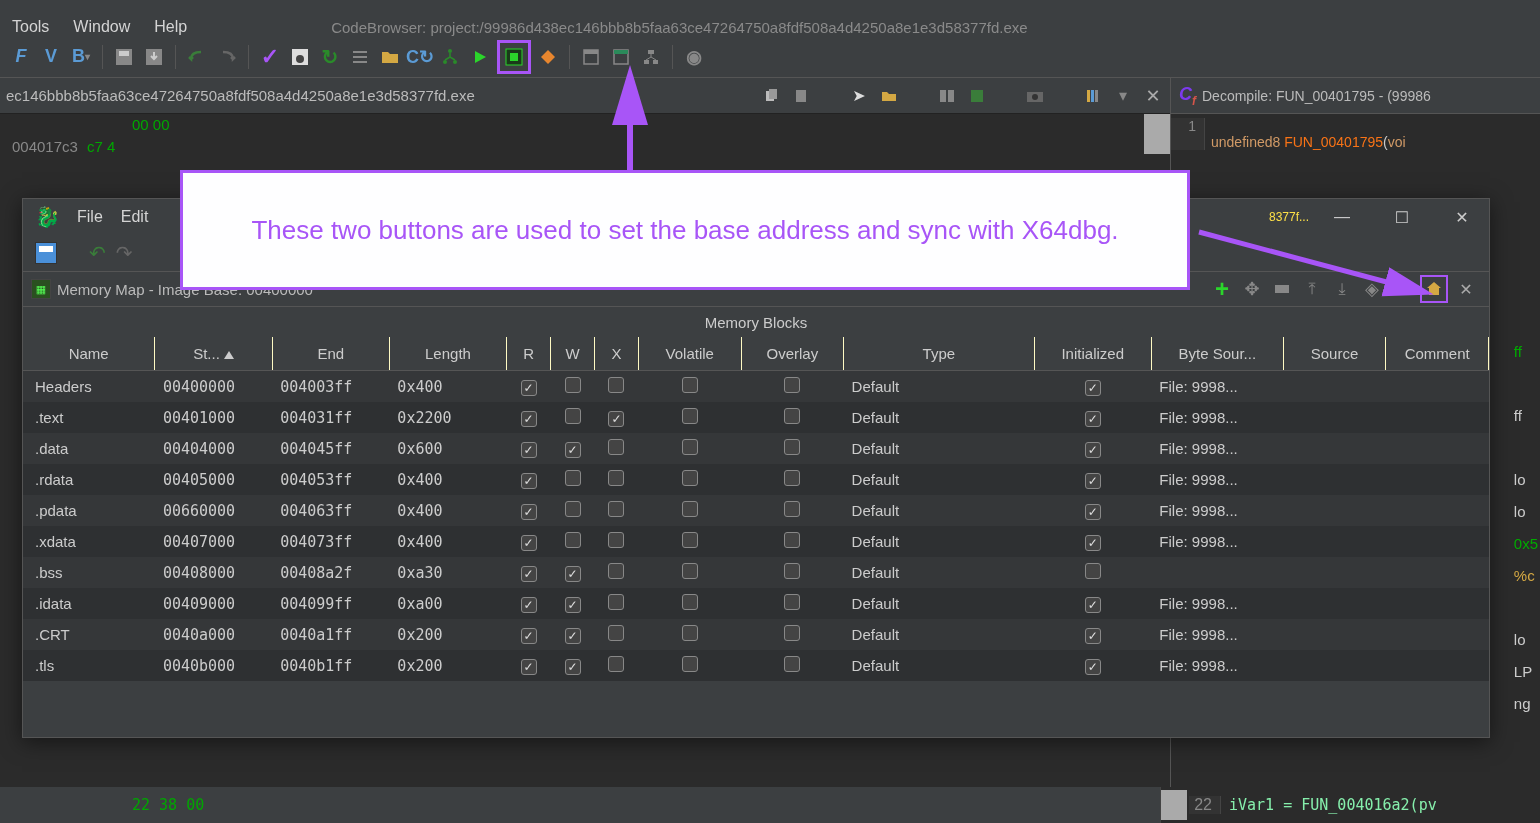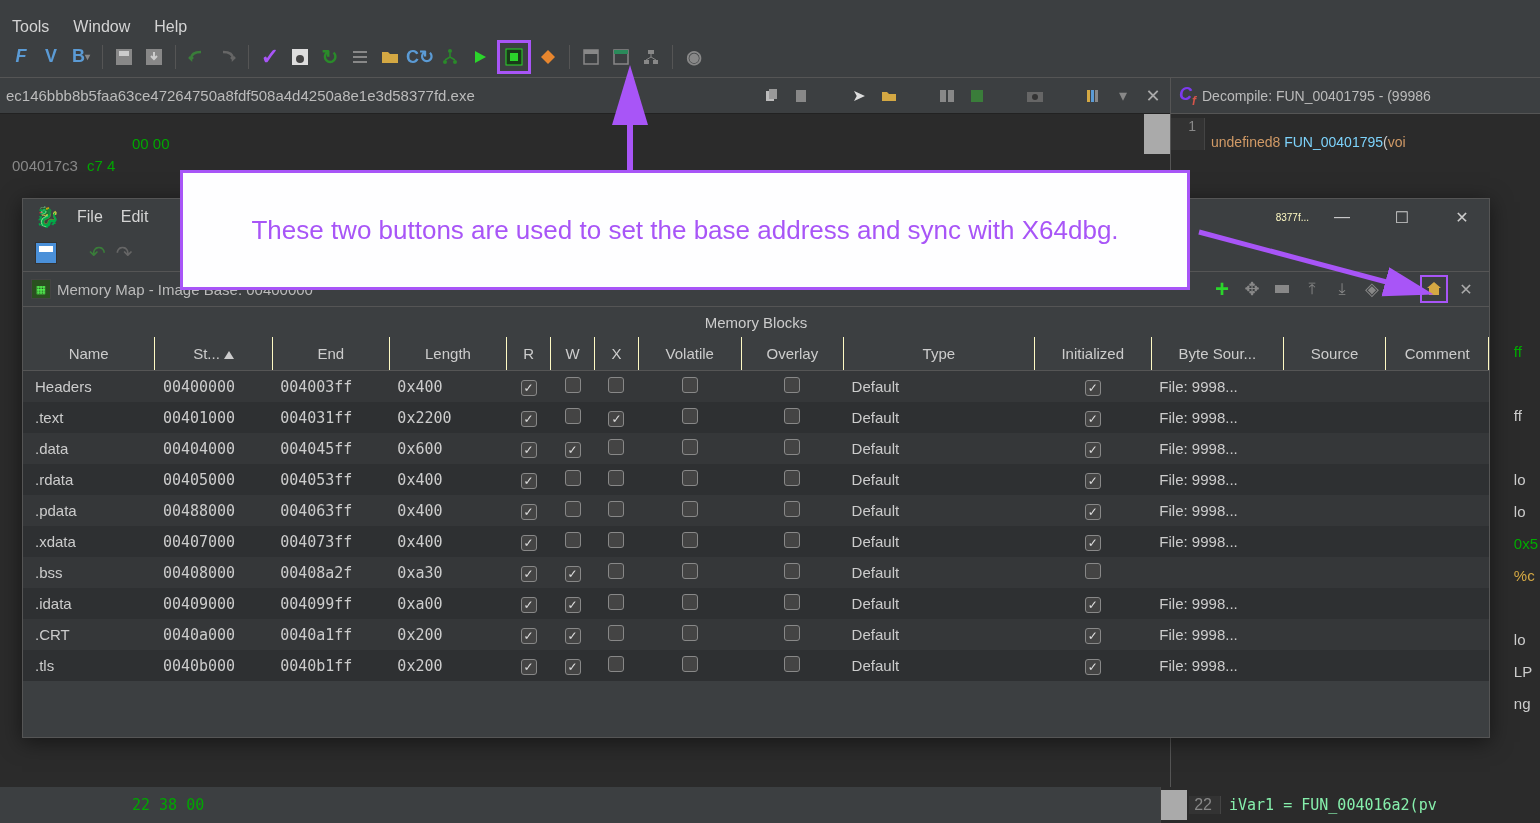--- a/index.html
+++ b/index.html
@@ -81,20 +81,21 @@
 svg.arrow-svg { overflow: visible; }
 .sort-icon::after { content:''; display:inline-block; width:0;height:0; border-left:5px solid transparent;border-right:5px solid transparent;border-bottom:8px solid #ccc; margin-left:4px; vertical-align:middle;}
 </style>
 </head>
 <body>
 
 <div class="menubar">
   <span class="menubar-item">Tools</span>
   <span class="menubar-item">Window</span>
   <span class="menubar-item">Help</span>
+  <span class="title-text">CodeBrowser: project:/99986d438ec146bbb8b5faa63ce47264750a8fdf508a4d4250a8e1e3d58377fd.exe</span>
 </div>
 
 <div class="toolbar">
   <span class="tb-btn tb-F">F</span>
   <span class="tb-btn tb-V">V</span>
   <span class="tb-btn tb-B">B<span style="font-size:10px;color:#888">▾</span></span>
   <span class="tb-sep"></span>
   <span class="tb-btn">
       <svg width="20" height="20">
         <rect x="2" y="2" width="16" height="16" fill="#888"></rect>
@@ -236,40 +237,40 @@
             <svg width="16" height="16">
               <rect x="2" y="2" width="3" height="12" fill="#d4a843"></rect>
               <rect x="6" y="2" width="3" height="12" fill="#5b9bd5"></rect>
               <rect x="10" y="2" width="3" height="12" fill="#888"></rect>
             </svg>
           </span>
         <span class="sub-tool-btn" style="color:#888">▾</span>
         <span class="sub-tool-btn" style="color:#aaa;font-size:18px">✕</span>
       </div>
     </div>
-    <div style="padding-top:19px">
+    <div style="padding-top:0">
       <div class="hex-line"><span style="display:inline-block;width:120px"></span><span class="hex-bytes">00  00</span></div>
       <div class="hex-line"><span class="hex-addr">004017c3</span> <span class="hex-bytes">c7  4</span></div>
     </div>
     <div style="position:absolute; top:36px; right:0; width:26px; height:40px; background:#aaa;"></div>
   </div>
 
   <div class="right-panel">
     <div class="decompile-hdr">
       <span class="cf-icon">C<sub style="font-size:12px;color:#d4554a">f</sub></span>
       <span class="decompile-txt">Decompile: FUN_00401795 -  (99986</span>
     </div>
     <div class="right-code-area">
       <div class="right-code-line">
           <span class="rlg">1</span>
           <span class="rlc"></span>
         </div>
       <div class="right-code-line">
           <span class="rlg"></span>
-          <span class="rlc"><span class="kw-type">undefined8</span> <span style="color:#7dd3fc">FUN_00401795</span>(<span class="kw-type">voi</span></span>
+          <span class="rlc"><span class="kw-type">undefined8</span> <span style="color:#f97316">FUN_00401795</span>(<span class="kw-type">voi</span></span>
         </div>
     </div>
   </div>
 </div>
 
 <div class="callout">These two buttons are used to set the base address and sync with X64dbg.</div>
 
 <svg class="arrow1 arrow-svg" width="40" height="90">
   <defs>
       <marker id="ah1" markerWidth="10" markerHeight="10" refX="5" refY="3" orient="auto">
@@ -287,21 +288,21 @@
     </defs>
   <line x1="5" y1="10" x2="230" y2="70" stroke="#a855f7" stroke-width="5" marker-end="url(#ah2)"></line>
 </svg>
 
 <div class="mem-window">
   <div class="mem-menubar">
     <span class="dragon-icon">🐉</span>
     <span class="menubar-item">File</span>
     <span class="menubar-item">Edit</span>
     <span style="flex:1"></span>
-    <span style="color:#fef9c3;font-size:10px">8377f...</span>
+    <span style="color:#fde047;font-size:12px">8377f...</span>
     <div class="win-controls">
       <span class="win-ctrl">—</span>
       <span class="win-ctrl">☐</span>
       <span class="win-ctrl">✕</span>
     </div>
   </div>
   <div class="mem-toolbar">
     <span class="save-icon"></span>
     <span style="width:12px"></span>
     <span class="undo-btn">↶</span>
@@ -409,21 +410,21 @@
           <td class="center"><span class="chk "></span></td>
           <td class="center"><span class="chk "></span></td>
           <td>Default</td>
           <td class="center"><span class="chk on"></span></td>
           <td>File: 9998...</td>
           <td></td>
           <td></td>
         </tr>
         <tr>
           <td class="td-name">.pdata</td>
-          <td class="mono">00488000</td>
+          <td class="mono">00660000</td>
           <td class="mono">004063ff</td>
           <td class="mono">0x400</td>
           <td class="center"><span class="chk on"></span></td>
           <td class="center"><span class="chk "></span></td>
           <td class="center"><span class="chk "></span></td>
           <td class="center"><span class="chk "></span></td>
           <td class="center"><span class="chk "></span></td>
           <td>Default</td>
           <td class="center"><span class="chk on"></span></td>
           <td>File: 9998...</td>

